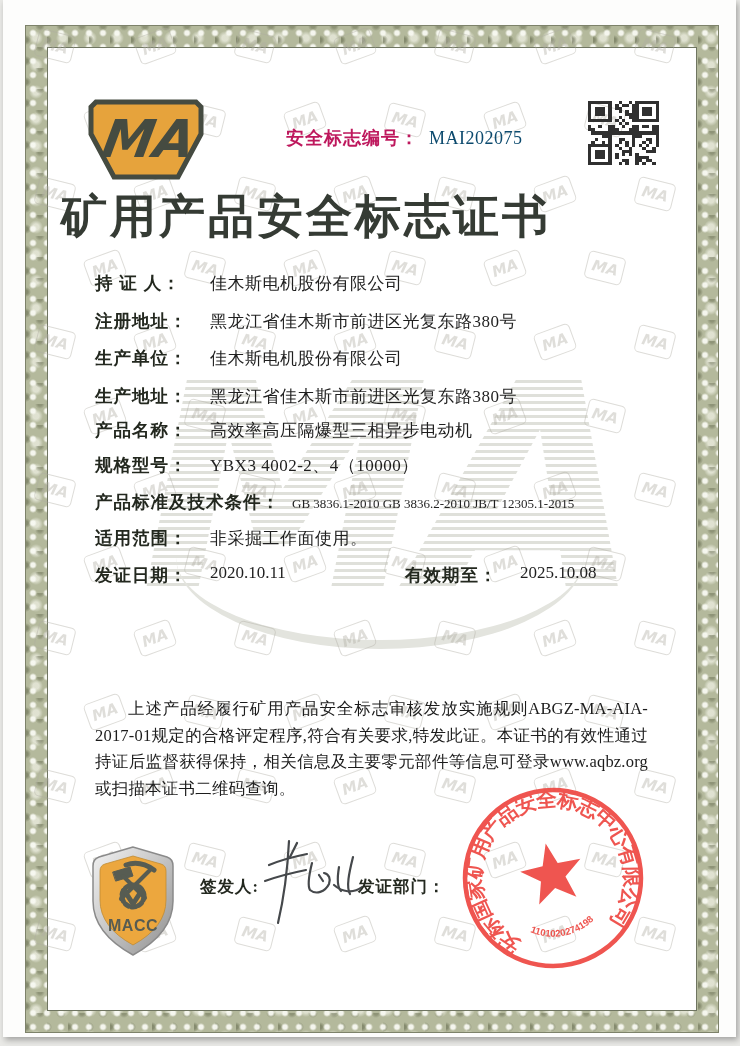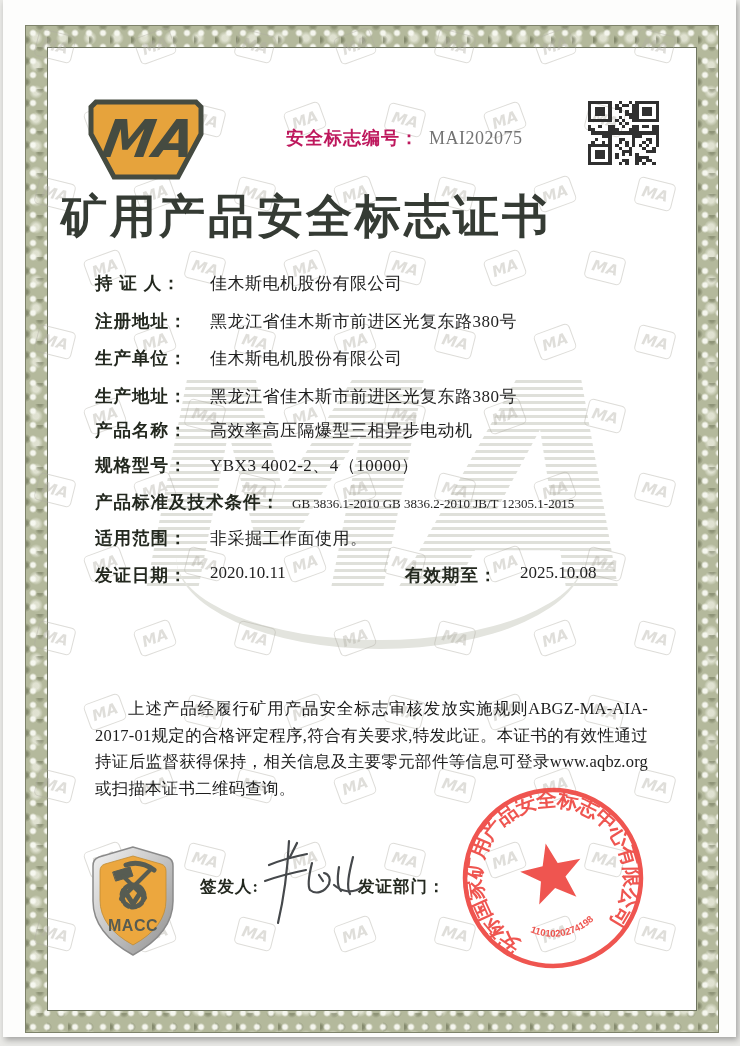--- a/index.html
+++ b/index.html
@@ -56,21 +56,21 @@
   .wm-arc{
     position:absolute;left:176px;top:468px;width:408px;height:172px;
     border-bottom:9px solid #e3e4de;
     border-radius:0 0 204px 204px / 0 0 92px 92px;
   }
 
   
   .ma-logo{position:absolute;left:88px;top:99px;width:116px;height:81px;}
   .cert-no{position:absolute;left:286px;top:126px;display:flex;align-items:baseline;gap:10px;}
   .cert-no .lbl{font:bold 18px "Liberation Sans",sans-serif;color:#be185d;letter-spacing:1px;}
-  .cert-no .val{font:18px "Liberation Serif",serif;color:#737373;letter-spacing:.5px;}
+  .cert-no .val{font:18px "Liberation Serif",serif;color:#0c4a6e;letter-spacing:.5px;}
   .qr{
     position:absolute;left:588px;top:101px;
     display:grid;grid-template-columns:repeat(21,3.4px);grid-template-rows:repeat(21,3.05px);
   }
   .qr i{display:block;}
   .qr i.on{background:#303030;}
   .title{
     position:absolute;left:0;top:186px;width:612px;text-align:center;
     font:bold 46px "Liberation Serif",serif;color:#353b34;letter-spacing:3px;
   }

